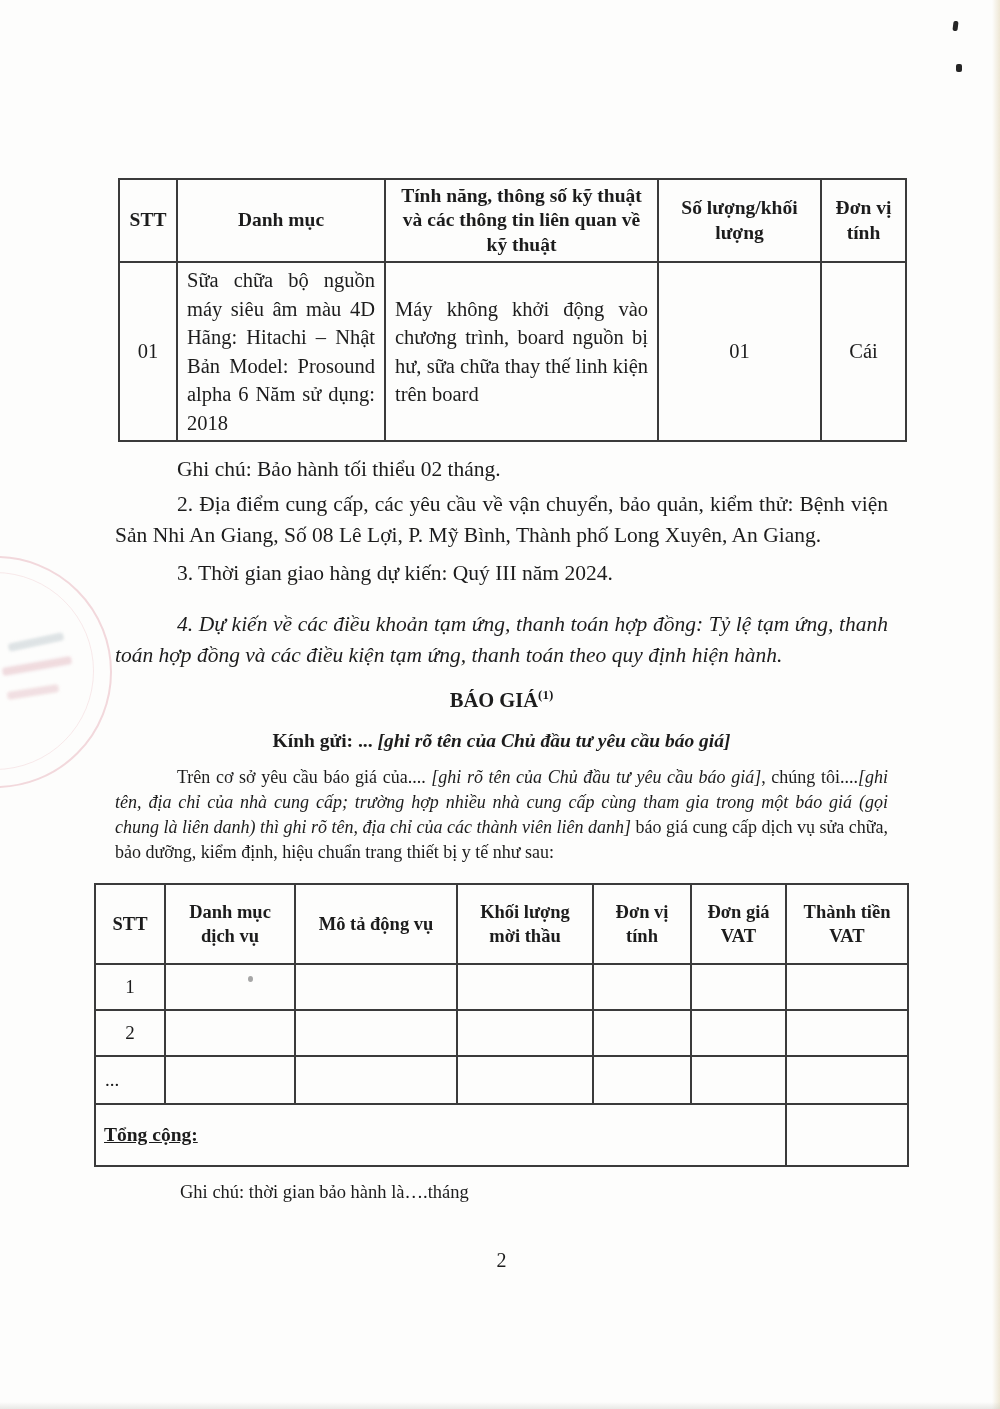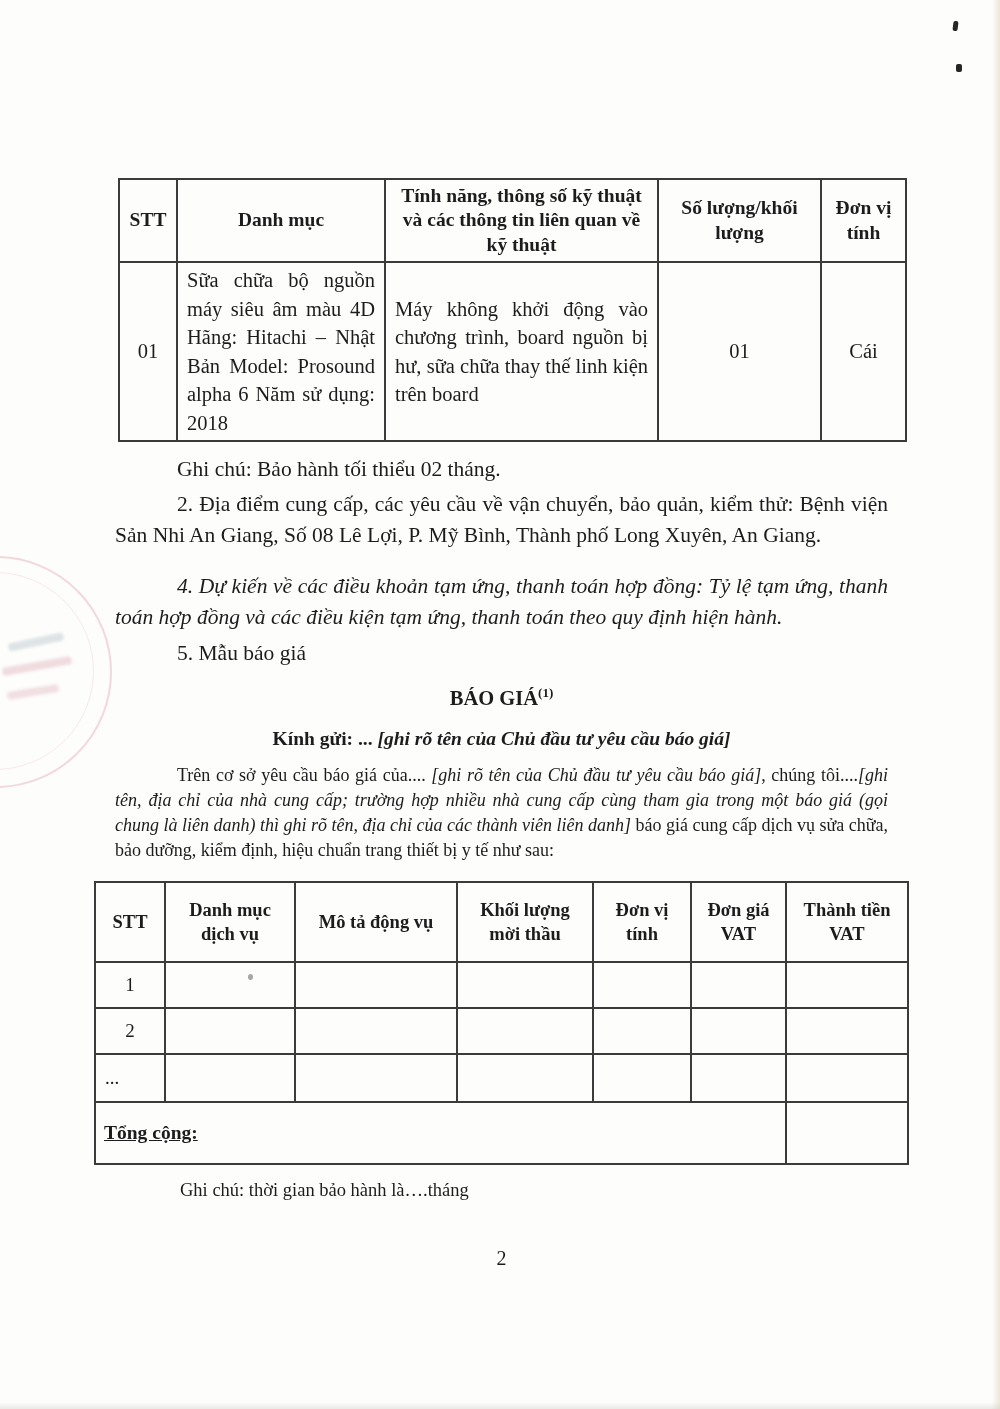--- a/index.html
+++ b/index.html
@@ -119,22 +119,22 @@
           <td class="c-just">Máy không khởi động vào chương trình, board nguồn bị hư, sữa chữa thay thế linh kiện trên board</td>
           <td class="c-center">01</td>
           <td class="c-center">Cái</td>
         </tr>
       </tbody>
     </table>
 
     <div class="tx">
       <p class="para single mt12">Ghi chú: Bảo hành tối thiểu 02 tháng.</p>
       <p class="para mt4">2. Địa điểm cung cấp, các yêu cầu về vận chuyển, bảo quản, kiểm thử: Bệnh viện Sản Nhi An Giang, Số 08 Lê Lợi, P. Mỹ Bình, Thành phố Long Xuyên, An Giang.</p>
+      <p class="para mt7">3. Thời gian giao hàng dự kiến: Quý III năm 2024.</p>
       <p class="para mt6">4. Dự kiến về các điều khoản tạm ứng, thanh toán hợp đồng: Tỷ lệ tạm ứng, thanh toán hợp đồng và các điều kiện tạm ứng, thanh toán theo quy định hiện hành.</p>
-      <p class="para single mt5">5. Mẫu báo giá</p>
 
       <p class="para quote-title"><span>BÁO GIÁ</span><sup>(1)</sup></p>
 
       <p class="para salutation"><span>Kính gửi: ... </span><span class="it">[ghi rõ tên của Chủ đầu tư yêu cầu báo giá]</span></p>
 
       <p class="intro"><span>Trên cơ sở yêu cầu báo giá của.... </span><span class="it">[ghi rõ tên của Chủ đầu tư yêu cầu báo giá]</span><span>, chúng tôi....</span><span class="it">[ghi tên, địa chỉ của nhà cung cấp; trường hợp nhiều nhà cung cấp cùng tham gia trong một báo giá (gọi chung là liên danh) thì ghi rõ tên, địa chỉ của các thành viên liên danh]</span><span> báo giá cung cấp dịch vụ sửa chữa, bảo dưỡng, kiểm định, hiệu chuẩn trang thiết bị y tế như sau:</span></p>
 
     </div>
 
     <table class="t2">

